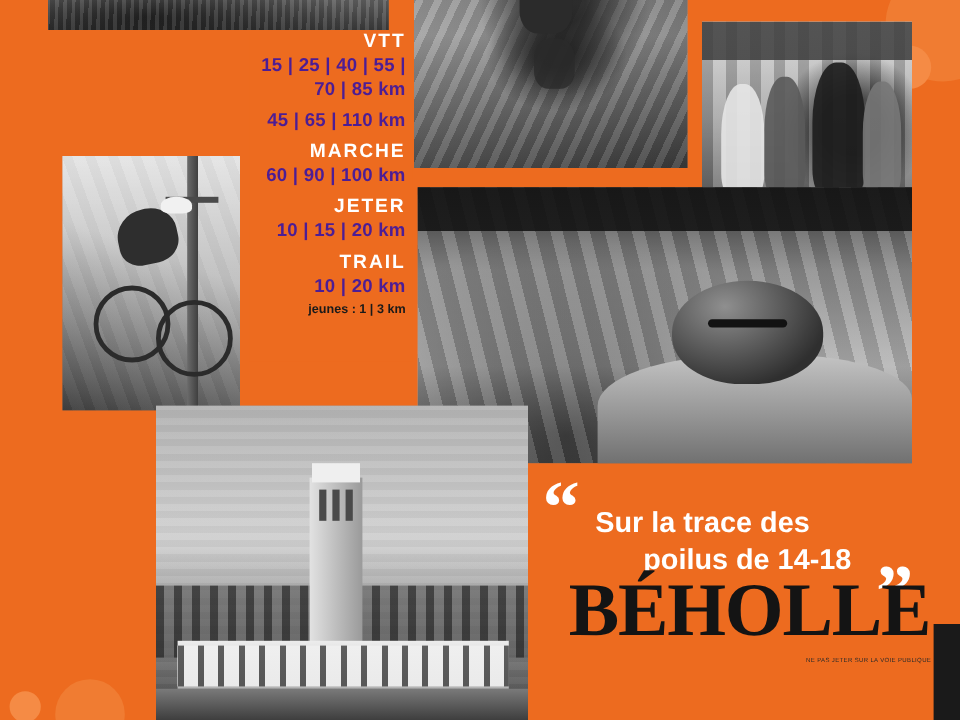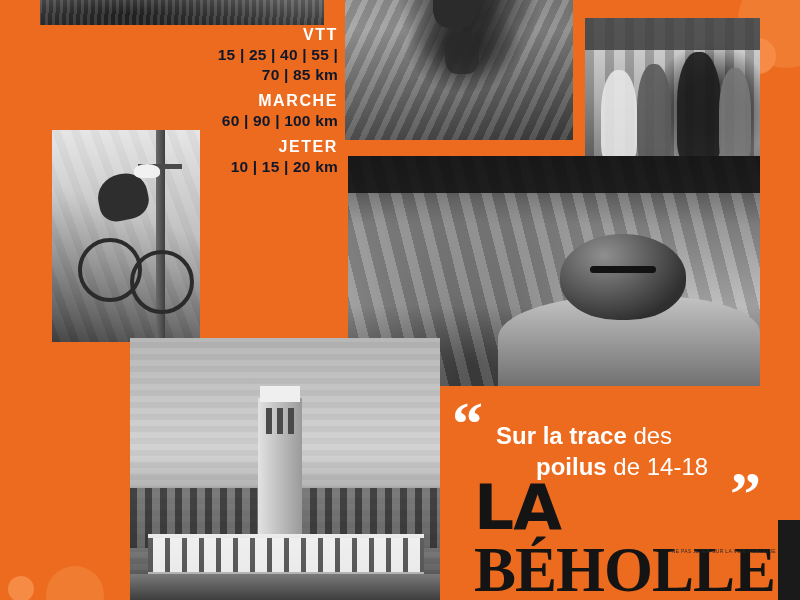--- a/index.html
+++ b/index.html
@@ -192,21 +192,21 @@
   }
   .disc { margin-bottom: 2px; }
   .disc-name {
     color: #ffffff;
     font-weight: bold;
     font-size: 16px;
     letter-spacing: 1.6px;
     line-height: 20px;
   }
   .disc-dist {
-    color: #0f172a;
+    color: #4c1d95;
     font-weight: bold;
     font-size: 15.5px;
     letter-spacing: 0.2px;
     line-height: 20px;
     margin-bottom: 6px;
   }
   .disc-sub {
     color: #1a1a1a;
     font-size: 10.5px;
     font-weight: bold;
@@ -234,21 +234,21 @@
   }
   .tagline1, .tagline2 {
     position: absolute;
     color: #ffffff;
     font-size: 24px;
     font-weight: bold;
     white-space: nowrap;
   }
   .tagline1 { left: 56px; top: 27px; }
   .tagline2 { left: 96px; top: 58px; }
-  .tagline1 .light, .tagline2 .light { font-weight: normal; }
+  .tagline1 .light, .tagline2 .light { font-weight: bold; }
 
   #big-title {
     position: absolute;
     left: 34px; top: 82px;
     color: #141414;
     font-weight: bold;
     font-size: 63px;
     letter-spacing: -1px;
     line-height: 62px;
     font-family: "DejaVu Sans", sans-serif;
@@ -335,51 +335,56 @@
   </div>
 
   <div id="distances">
 
     <div class="disc">
       <div class="disc-name">VTT</div>
       <div class="disc-dist">15 | 25 | 40 | 55 | 70 | 85 km</div>
     </div>
 
     <div class="disc">
+      <div class="disc-dist">45 | 65 | 110 km</div>
     </div>
 
     <div class="disc">
       <div class="disc-name">MARCHE</div>
       <div class="disc-dist">60 | 90 | 100 km</div>
     </div>
 
     <div class="disc">
       <div class="disc-name">JETER</div>
       <div class="disc-dist">10 | 15 | 20 km</div>
     </div>
 
+    <div class="disc">
+      <div class="disc-name">TRAIL</div>
+      <div class="disc-dist">10 | 20 km</div>
+      <div class="disc-sub">jeunes : 1 | 3 km</div>
+    </div>
 
   </div>
 
   <div id="title-block">
     <div id="quote-open">“</div>
     <div id="quote-close">”</div>
 
     <div class="tagline1">
       <span>Sur la trace</span>
       <span class="light">des</span>
     </div>
 
     <div class="tagline2">
       <span>poilus</span>
       <span class="light">de 14-18</span>
     </div>
 
     <div id="big-title">
-      <span class="line1">LA</span>
       <span class="line2">BÉHOLLE</span>
       
     </div>
   </div>
 
   <div class="blob" id="blob3"></div>
   <div class="blob" id="blob4"></div>
 
   <div id="right-strip"></div>
   <div id="right-note">NE PAS JETER SUR LA VOIE PUBLIQUE</div>

